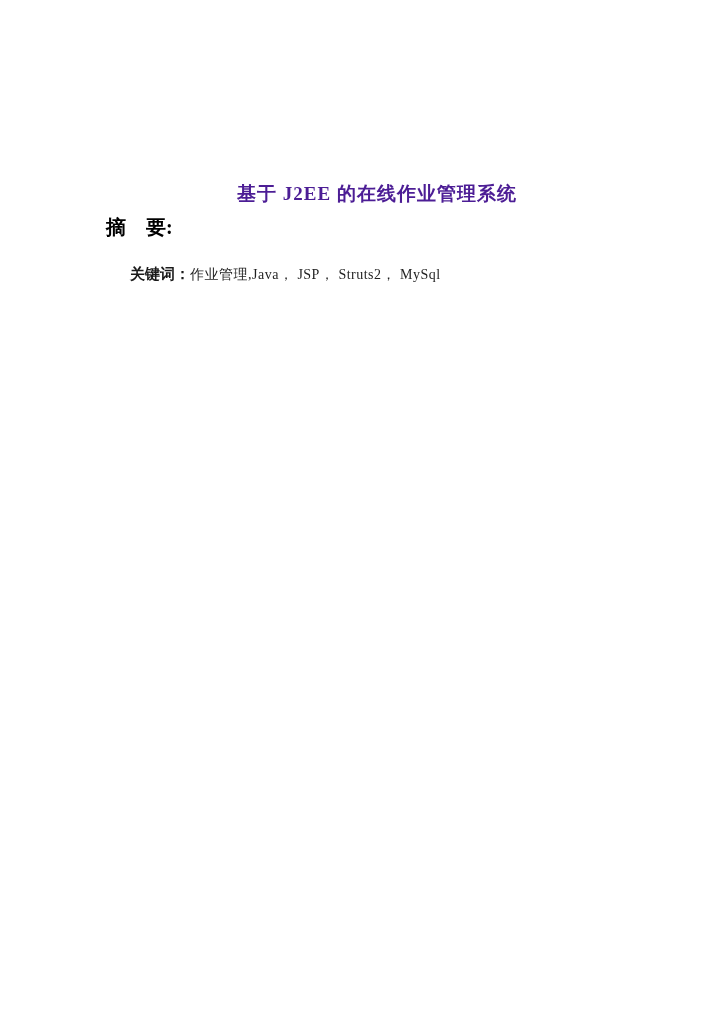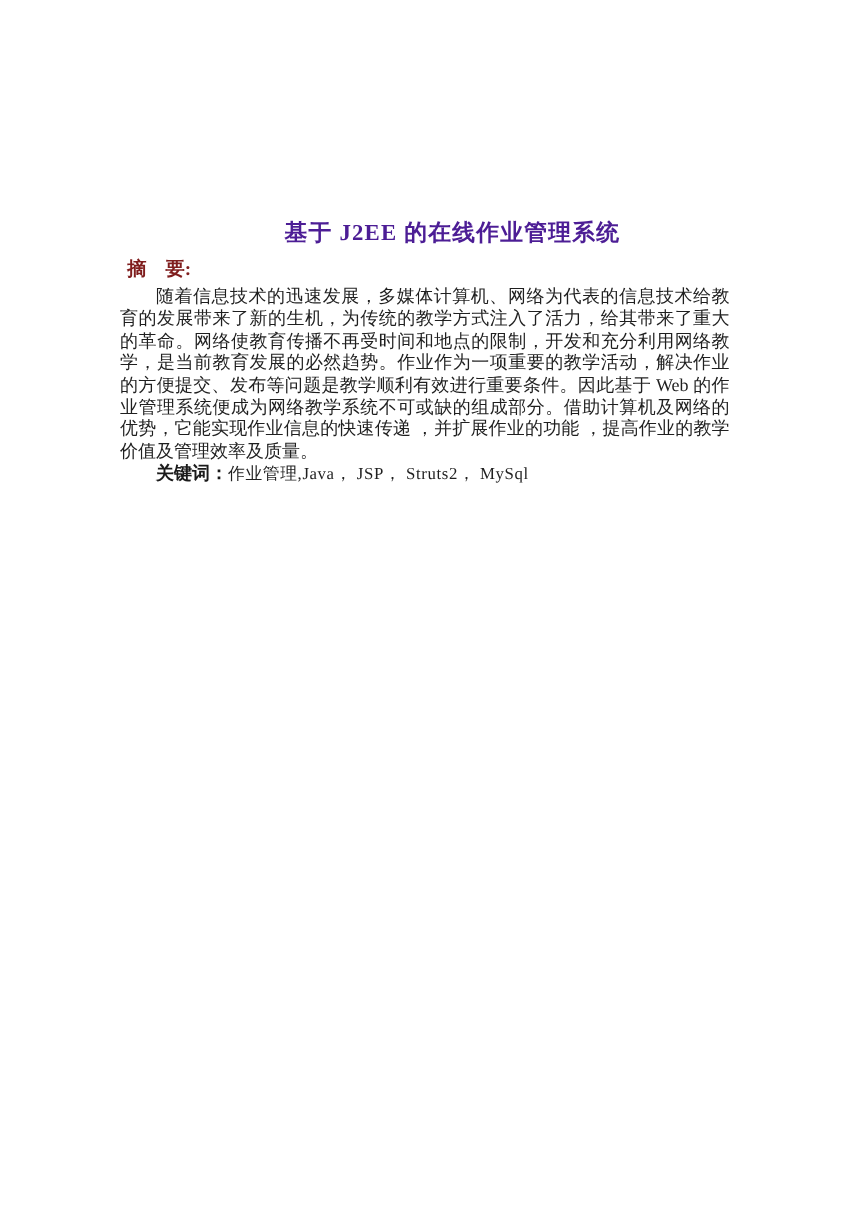--- a/index.html
+++ b/index.html
@@ -25,41 +25,42 @@
     text-align: center;
     font-size: 19px;
     font-weight: bold;
     letter-spacing: 1px;
     color: #4c1d95;
   }
   .abstract-label {
     position: absolute;
     top: 214px;
     left: 106px;
-    font-size: 16px;
+    font-size: 20px;
     font-weight: bold;
-    color: #7f1d1d;
+    color: #000000;
   }
   .body-block {
     position: absolute;
     top: 239px;
     left: 100px;
     width: 508px;
     font-size: 15px;
     line-height: 18.4px;
     text-align: justify;
     text-justify: inter-ideograph;
     color: #1f1f1f;
   }
   .body-block p {
     margin: 0;
     padding: 0;
     text-indent: 2em;
   }
   .keywords-line {
+    margin-top: 26px;
     text-indent: 2em;
     text-align: left;
   }
   .keywords-label {
     font-weight: bold;
     font-size: 15px;
     color: #1a1a1a;
   }
   .keywords-value {
     font-size: 14px;
@@ -70,20 +71,19 @@
 </head>
 <body>
 
 <div class="page">
 
   <h1 class="paper-title">基于 J2EE 的在线作业管理系统</h1>
 
   <div class="abstract-label">摘　要:</div>
 
   <div class="body-block">
-    <p>随着信息技术的迅速发展，多媒体计算机、网络为代表的信息技术给教育的发展带来了新的生机，为传统的教学方式注入了活力，给其带来了重大的革命。网络使教育传播不再受时间和地点的限制，开发和充分利用网络教学，是当前教育发展的必然趋势。作业作为一项重要的教学活动，解决作业的方便提交、发布等问题是教学顺利有效进行重要条件。因此基于 Web 的作业管理系统便成为网络教学系统不可或缺的组成部分。借助计算机及网络的优势，它能实现作业信息的快速传递 ，并扩展作业的功能 ，提高作业的教学价值及管理效率及质量。</p>
 
     <div class="keywords-line">
       <span class="keywords-label">关键词：</span><span class="keywords-value">作业管理,Java， JSP， Struts2， MySql</span>
     </div>
   </div>
 
 </div>
 
 </body></html>

